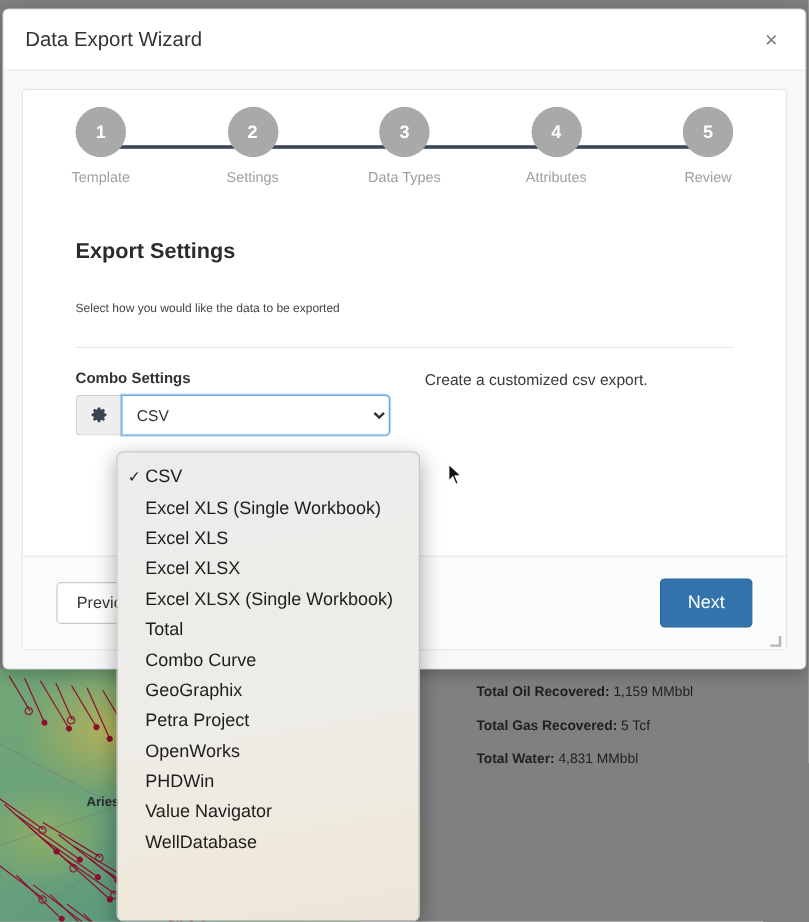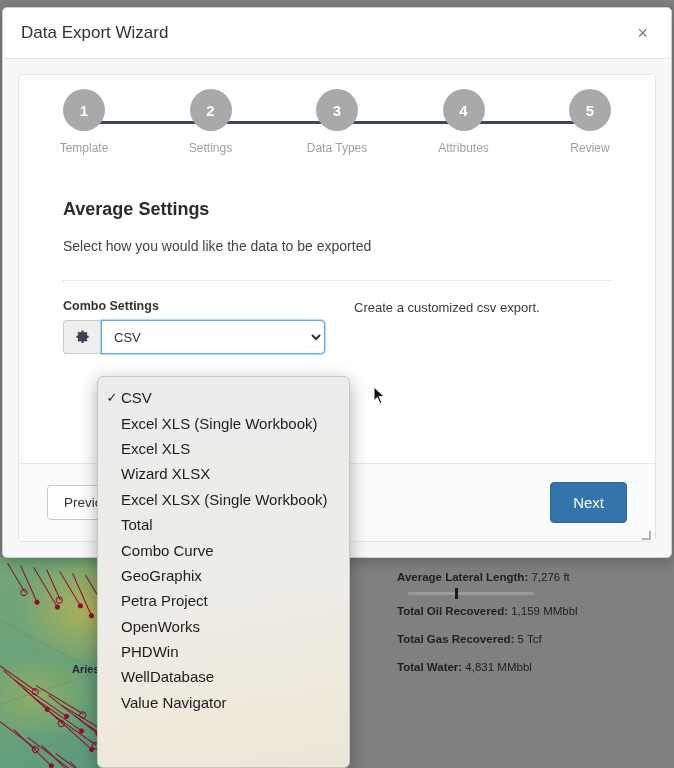--- a/index.html
+++ b/index.html
@@ -234,23 +234,23 @@
     padding: 0 44px;
     flex: 1;
   }
   #section-title {
     font-size: 18px;
     font-weight: bold;
     color: #2b2b2b;
     margin-top: 28px;
   }
   #section-sub {
-    font-size: 14px;
+    font-size: 10px;
     color: #444;
-    margin-top: 18px;
+    margin-top: 32px;
   }
   #divider {
     margin-top: 26px;
     border-top: 1px dotted #d6d6d6;
   }
 
   #settings-row {
     display: flex;
     margin-top: 18px;
   }
@@ -450,30 +450,20 @@
         <div class="well" style="left: 239px; top: 64px; width: 44px; transform: rotate(80deg);"></div>
         <div class="well" style="left: 248px; top: 68px; width: 50px; transform: rotate(73deg);"></div>
         <div class="well" style="left: 257px; top: 72px; width: 38px; transform: rotate(80deg);"></div>
         <div class="well open" style="left: 266px; top: 76px; width: 44px; transform: rotate(73deg);"></div>
       </div>
   </div>
   <div id="map-label">Aries</div>
 
   <div id="stats-panel">
     <div id="stats-list">
-        <div class="stat-block first">
-          <div class="stat-row">
-            <span class="stat-label">Average Lateral Length:</span>
-            <span class="stat-value">&nbsp;7,276 ft</span>
-          </div>
-          <div class="slider">
-            <div class="slider-track"></div>
-            <div class="slider-thumb" style="left: 46.62px;"></div>
-          </div>
-        </div>
         <div class="stat-block">
           <div class="stat-row">
             <span class="stat-label">Total Oil Recovered:</span>
             <span class="stat-value">&nbsp;1,159 MMbbl</span>
           </div>
         </div>
         <div class="stat-block">
           <div class="stat-row">
             <span class="stat-label">Total Gas Recovered:</span>
             <span class="stat-value">&nbsp;5 Tcf</span>
@@ -522,21 +512,21 @@
                 </div>
                 <div class="step">
                   <div class="step-circle">5</div>
                   <div class="step-label">Review</div>
                 </div>
               </div>
           </div>
         </div>
 
         <div id="wizard-content">
-          <div id="section-title">Average Settings</div>
+          <div id="section-title">Export Settings</div>
           <div id="section-sub">Select how you would like the data to be exported</div>
           <div id="divider"></div>
 
           <div id="settings-row">
             <div id="settings-left">
               <div id="file-settings-label">Combo Settings</div>
               <div id="input-group">
                 <div id="gear-addon">
                   <svg width="15" height="15" viewBox="0 0 16 16" aria-hidden="true">
                     <path fill="#3b4350" d="M8 5.2A2.8 2.8 0 1 0 8 10.8A2.8 2.8 0 1 0 8 5.2zM8 6.7A1.3 1.3 0 1 1 8 9.3A1.3 1.3 0 1 1 8 6.7z"></path>
@@ -576,21 +566,21 @@
       <div class="opt">
         <span class="opt-check"></span>
         <span>Excel XLS (Single Workbook)</span>
       </div>
       <div class="opt">
         <span class="opt-check"></span>
         <span>Excel XLS</span>
       </div>
       <div class="opt">
         <span class="opt-check"></span>
-        <span>Wizard XLSX</span>
+        <span>Excel XLSX</span>
       </div>
       <div class="opt">
         <span class="opt-check"></span>
         <span>Excel XLSX (Single Workbook)</span>
       </div>
       <div class="opt">
         <span class="opt-check"></span>
         <span>Total</span>
       </div>
       <div class="opt">
@@ -608,25 +598,25 @@
       <div class="opt">
         <span class="opt-check"></span>
         <span>OpenWorks</span>
       </div>
       <div class="opt">
         <span class="opt-check"></span>
         <span>PHDWin</span>
       </div>
       <div class="opt">
         <span class="opt-check"></span>
+        <span>Value Navigator</span>
+      </div>
+      <div class="opt">
+        <span class="opt-check"></span>
         <span>WellDatabase</span>
-      </div>
-      <div class="opt">
-        <span class="opt-check"></span>
-        <span>Value Navigator</span>
       </div>
     </div>
 </div>
 
 <div id="cursor">
   <svg width="14" height="20" viewBox="0 0 14 20" aria-hidden="true">
     <path d="M1 1l10.2 9.6H6.3l2.6 6.1-2 .9-2.6-6.2L1 14.8z" fill="#111" stroke="#fff" stroke-width="1"></path>
   </svg>
 </div>
 

